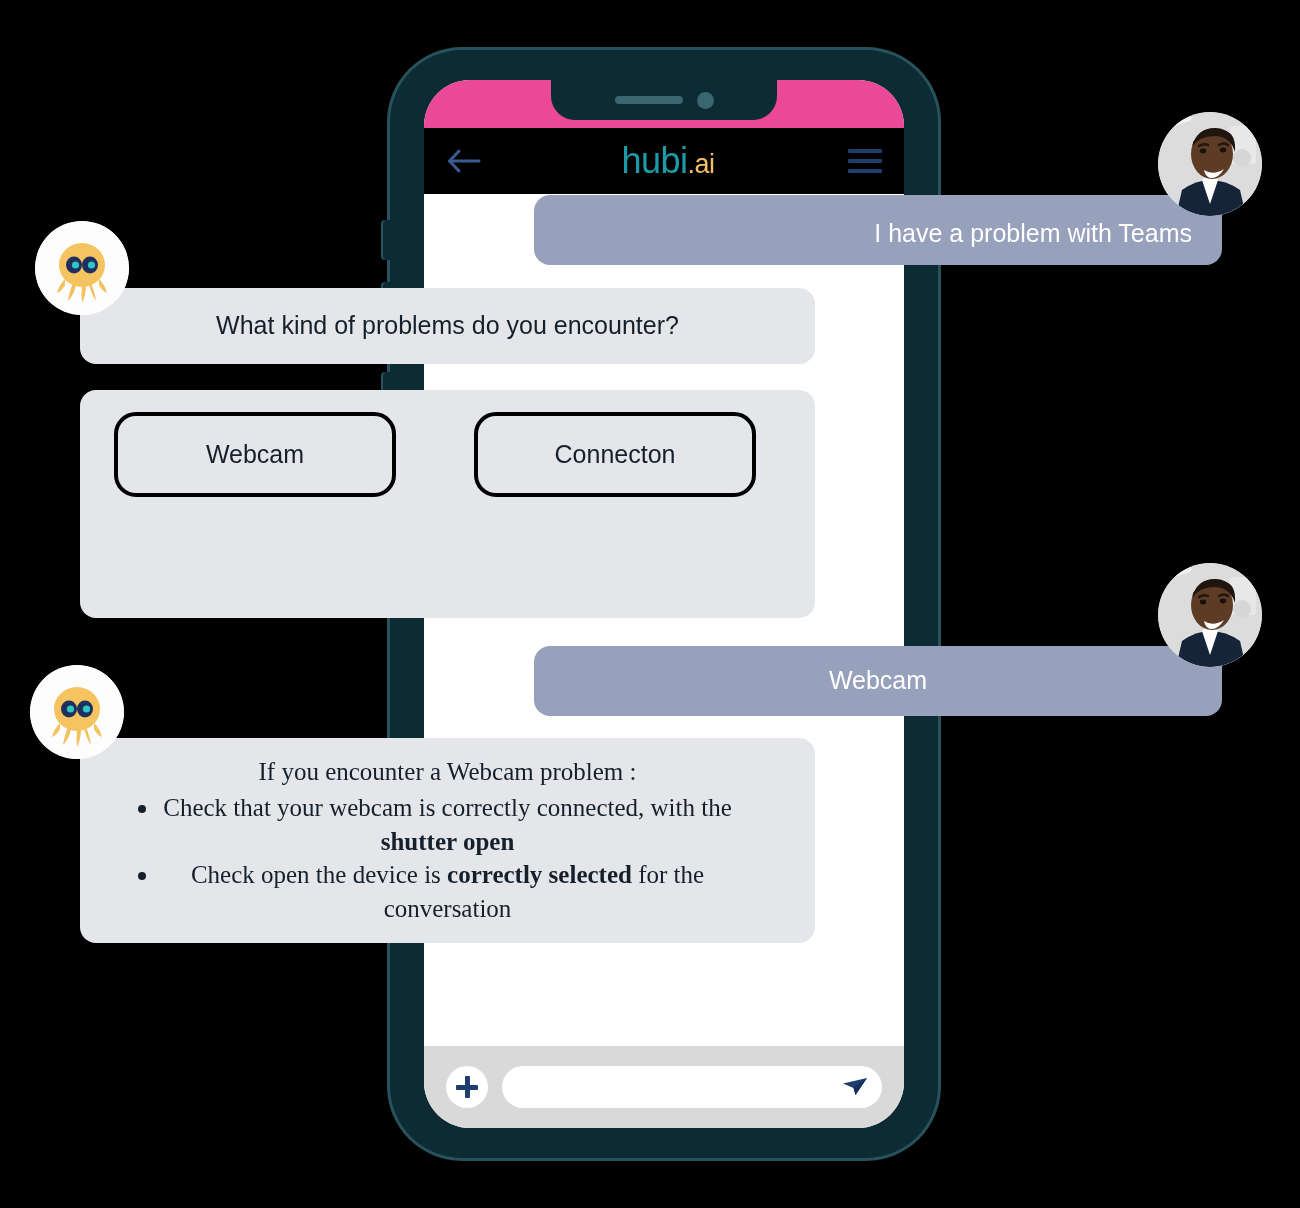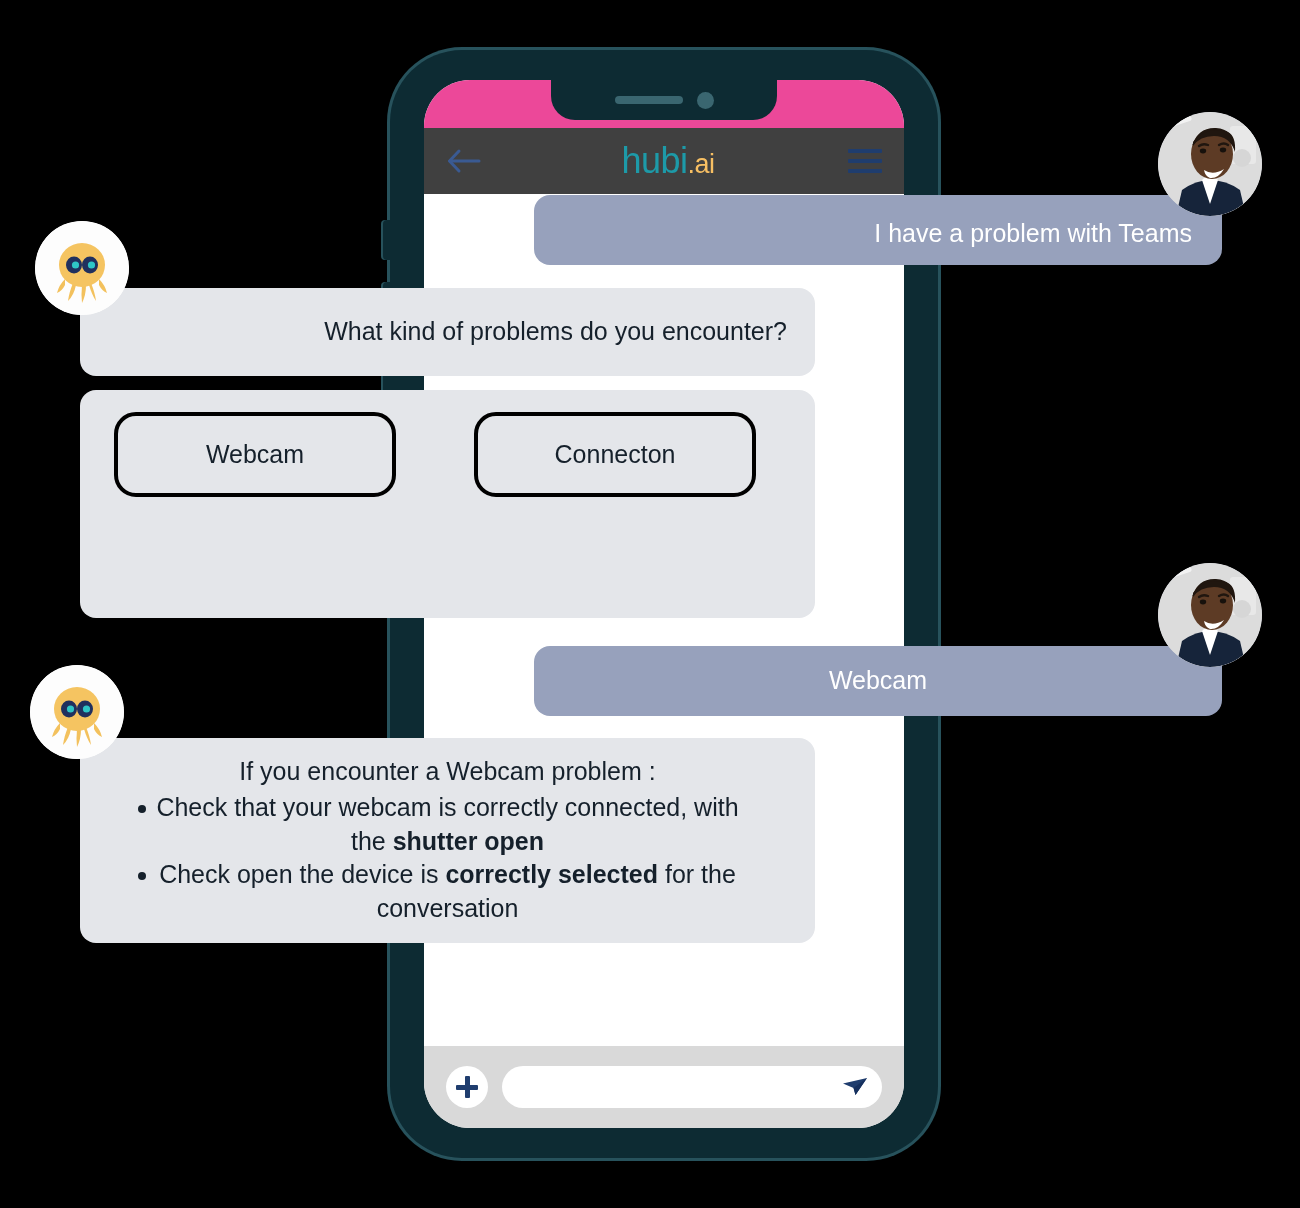--- a/index.html
+++ b/index.html
@@ -102,21 +102,21 @@
     align-items: center;
     gap: 6px;
     margin-top: 6px;
   }
 
   
   .app-header {
     position: absolute;
     top: 48px; left: 0; right: 0;
     height: 66px;
-    background: #404040;
+    background: #000000;
     display: flex;
     align-items: center;
     justify-content: space-between;
     padding: 0 22px;
     z-index: 30;
   }
   .back-arrow { width: 36px; height: 26px; cursor: pointer; }
   .logo {
     font-size: 36px;
     letter-spacing: -0.5px;
@@ -218,22 +218,22 @@
     padding: 22px 30px;
     text-align: right;
   }
 
   
   #msg-user-1 {
     left: 534px; top: 195px; width: 688px; height: 70px;
     display: flex; justify-content: flex-end;
   }
   #msg-bot-1 {
-    left: 80px; top: 288px; width: 735px; height: 88px;
-    display: flex; align-items: center; justify-content: flex-end;
+    left: 80px; top: 288px; width: 735px; height: 76px;
+    display: flex; align-items: center; justify-content: center;
   }
   #quick-replies {
     left: 80px; top: 390px; width: 735px; height: 228px;
     background: #e4e6ea;
     border-radius: 16px;
     padding: 22px 34px;
   }
   .qr-row { display: flex; gap: 78px; }
   .qr-btn {
     width: 282px;
@@ -251,20 +251,21 @@
     margin-bottom: 22px;
   }
   #msg-user-2 {
     left: 534px; top: 646px; width: 688px; height: 70px;
     display: flex; align-items: center; justify-content: center;
   }
   #msg-bot-2 {
     left: 80px; top: 738px; width: 735px; height: 205px;
     display: flex; flex-direction: column; justify-content: center;
     padding: 18px 26px;
+    font-family: Liberation Serif, serif;
   }
   .bot2-head { text-align: center; }
   .bot2-list { list-style: none; margin-top: 2px; }
   .bot2-list li {
     position: relative;
     padding: 0 38px;
   }
   .bot2-list li .dot {
     position: absolute;
     left: 32px;

